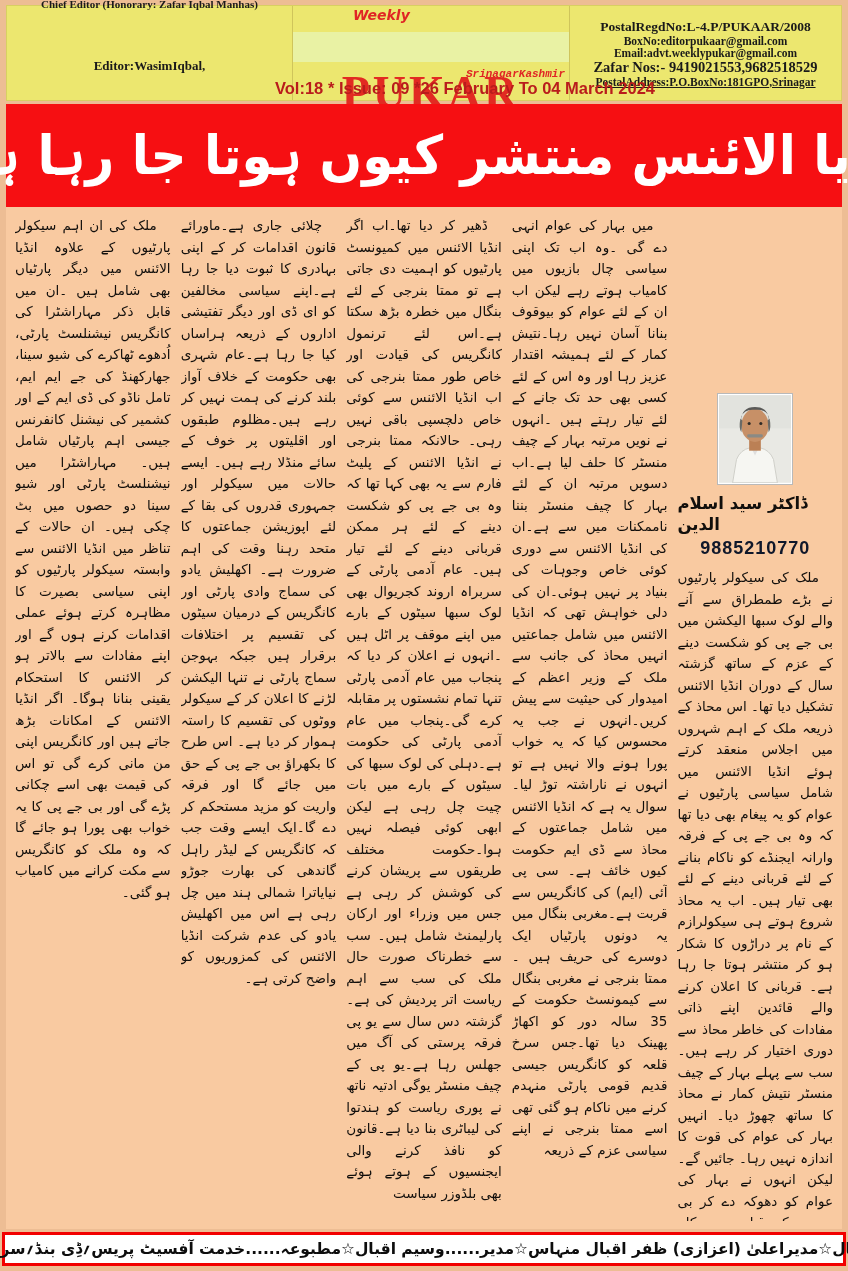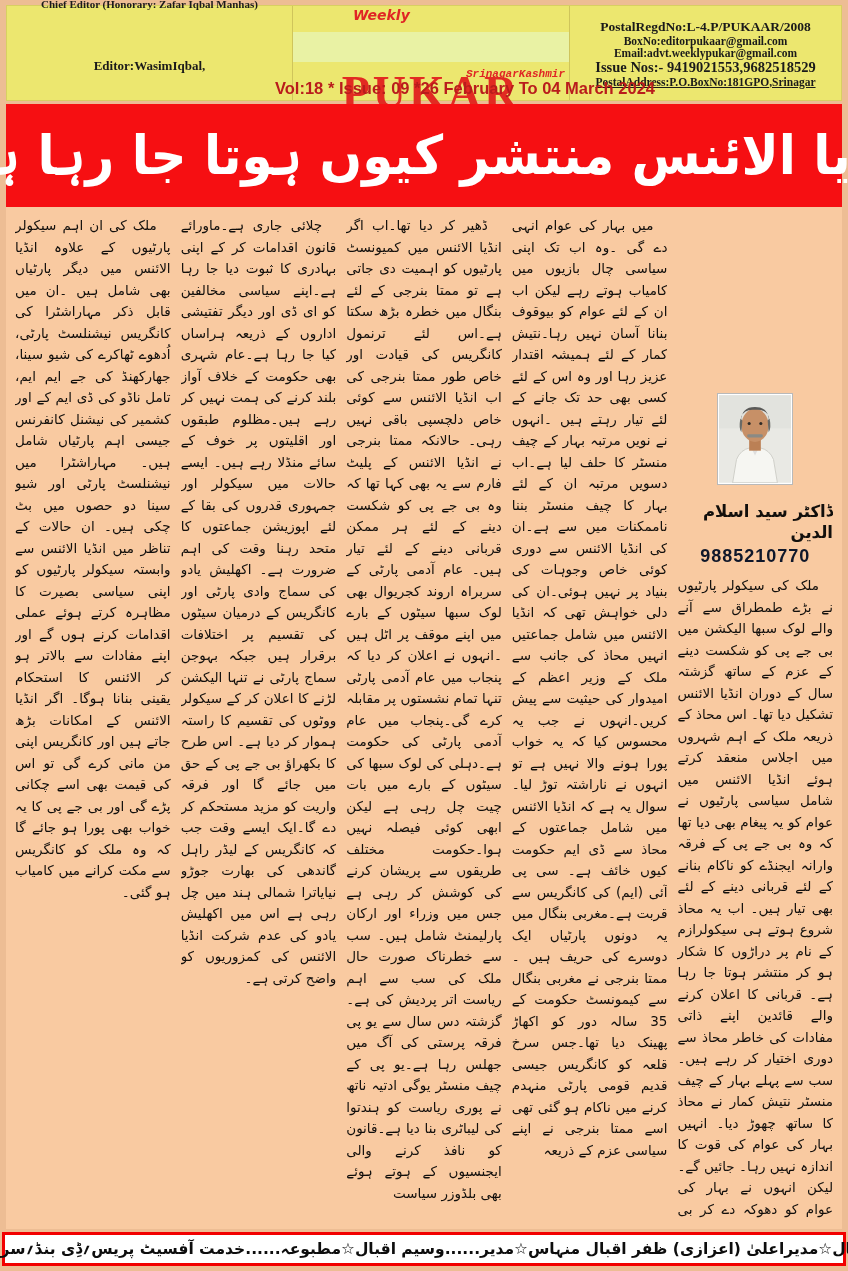--- a/index.html
+++ b/index.html
@@ -75,21 +75,21 @@
   }
   .col p { text-indent:14px; }
   .spacer { height:178px; }
   .photo-fig { text-align:center; }
   .photo-frame {
     display:inline-block; width:76px; height:92px; background:#fff;
     border:1px solid #b9b9b9; padding:1px;
   }
   .photo-frame svg { display:block; width:100%; height:100%; }
   .author-name {
-    text-align:right; font-weight:bold; font-size:16.5px; margin-top:9px;
+    text-align:left; font-weight:bold; font-size:16.5px; margin-top:1px;
     font-family:"DejaVu Sans", sans-serif;
   }
   .author-phone {
     text-align:center; font-weight:bold; font-size:18px; margin:2px 0 8px;
     font-family:"Liberation Sans", sans-serif; letter-spacing:1px; color:#0f172a;
     direction:ltr;
   }
   
   .footer {
     position:absolute; left:2px; top:1232px; width:844px; height:34px;
@@ -118,21 +118,21 @@
       <div class="stripe"></div>
       <div class="weekly">Weekly</div>
       <div class="pukar">PUKAR</div>
       <div class="srinagar">SrinagarKashmir</div>
       <div class="issue-line">Vol:18 *  Issue: 09 *26 February To 04 March 2024</div>
     </div>
     <div class="hdr-right">
       <div class="hr1">PostalRegdNo:L-4.P/PUKAAR/2008</div>
       <div class="hr3">BoxNo:editorpukaar@gmail.com</div>
       <div class="hr4">Email:advt.weeklypukar@gmail.com</div>
-      <div class="hr5">Issue Nos:- 9419021553,9682518529</div>
+      <div class="hr5">Zafar Nos:- 9419021553,9682518529</div>
       <div class="hr6">PostalAddress:P.O.BoxNo:181GPO,Srinagar</div>
     </div>
   </div>
 
   <div class="headline-band">
     <div class="headline-text">انڈیا الائنس منتشر کیوں ہوتا جا رہا ہے؟</div>
   </div>
 
   <div class="body-area">
 

